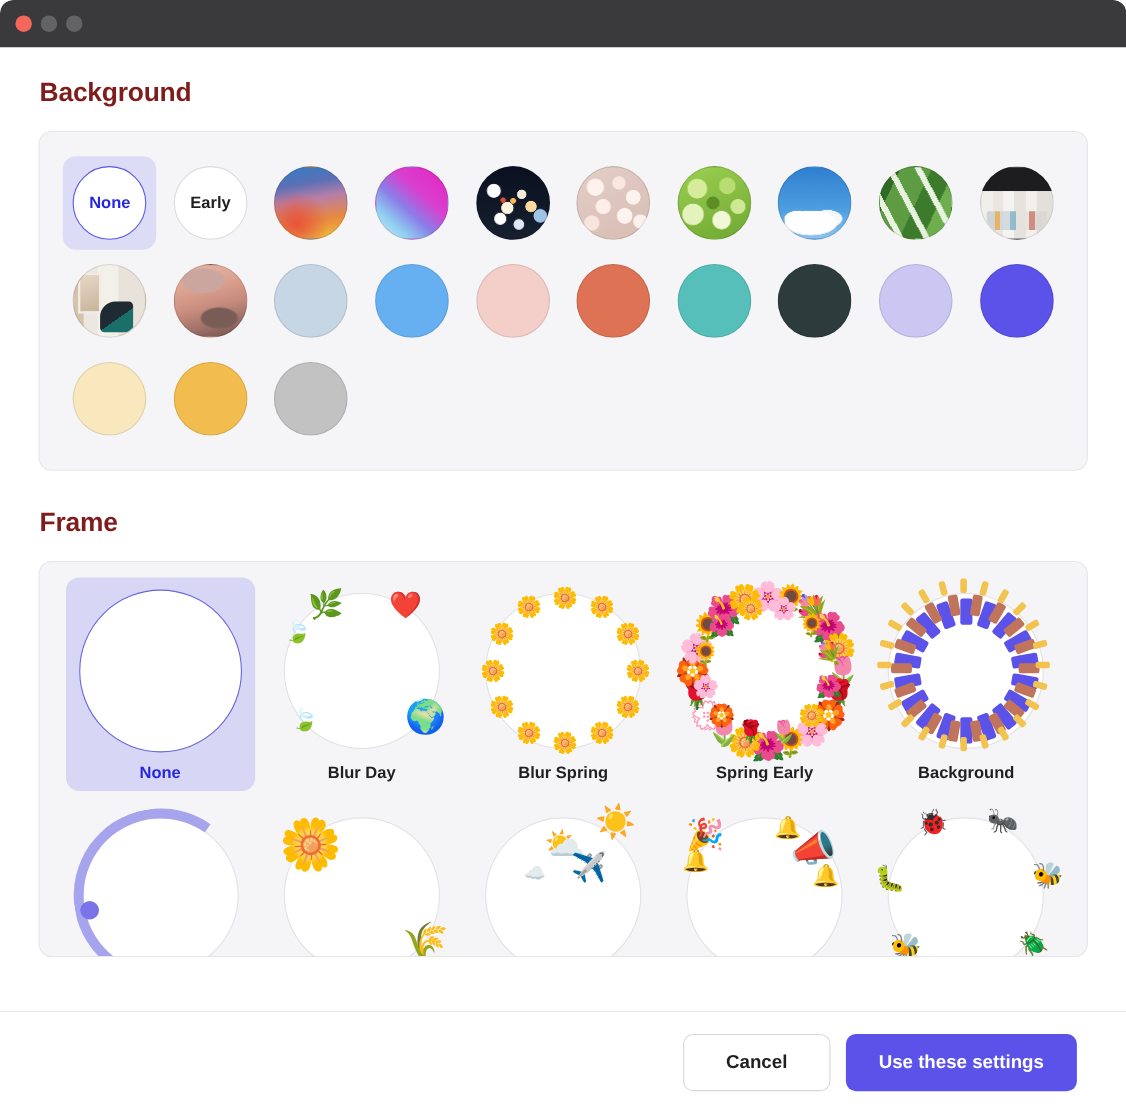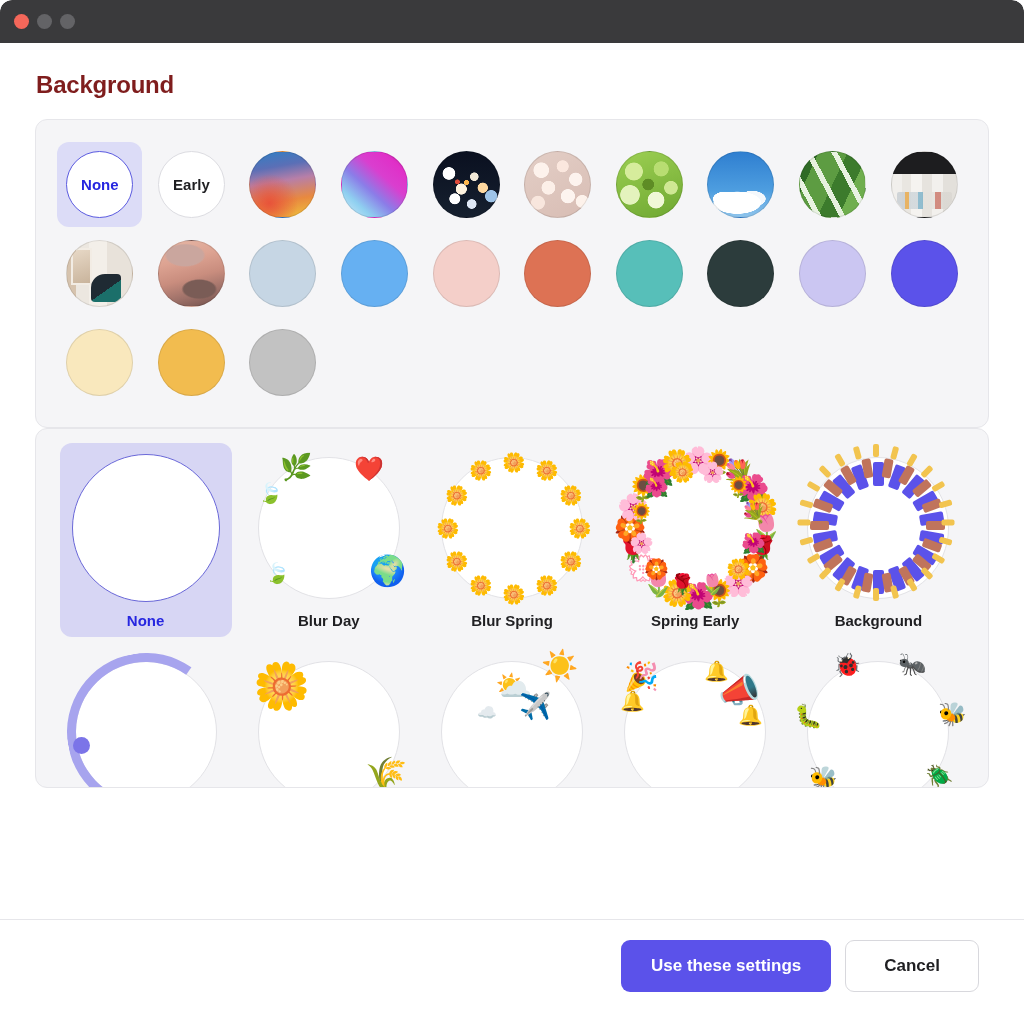--- a/index.html
+++ b/index.html
@@ -397,20 +397,21 @@
           </div>
           <div class="bg-cell">
             <div class="swatch sw-solid10"></div>
           </div>
           <div class="bg-cell">
             <div class="swatch sw-solid11"></div>
           </div>
         </div>
     </div>
 
+    <div class="section-title frame-title">Frame</div>
 
     <div class="frame-panel">
       <div class="frame-grid" id="frameGrid">
           <div class="frame-cell selected">
             <div class="frame-art">
               <div class="frame-circle none-circle"></div>
             </div>
             <div class="frame-label">None</div>
           </div>
           <div class="frame-cell">
@@ -596,17 +597,17 @@
               <span class="deco" style="font-size: 23px; left: 6.34115px; top: 110.499px;">🐝</span>
             </div>
             <div class="frame-label"></div>
           </div>
         </div>
     </div>
 
   </div>
 
   <div class="footer">
+    <button class="btn btn-cancel">Cancel</button>
     <button class="btn btn-primary">Use these settings</button>
-    <button class="btn btn-cancel">Cancel</button>
   </div>
 
 </div>
 
 </body></html>

